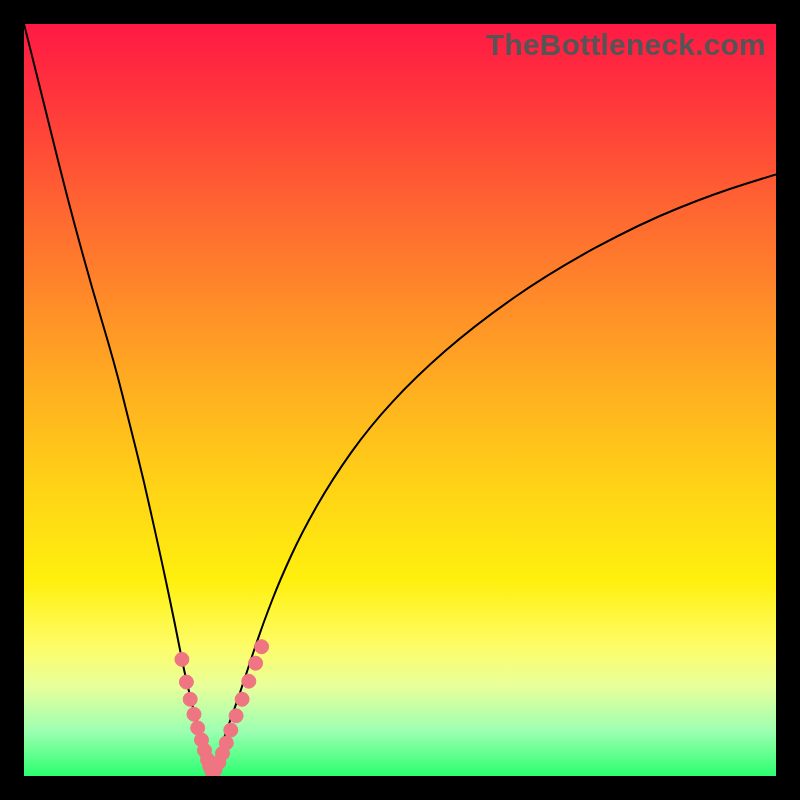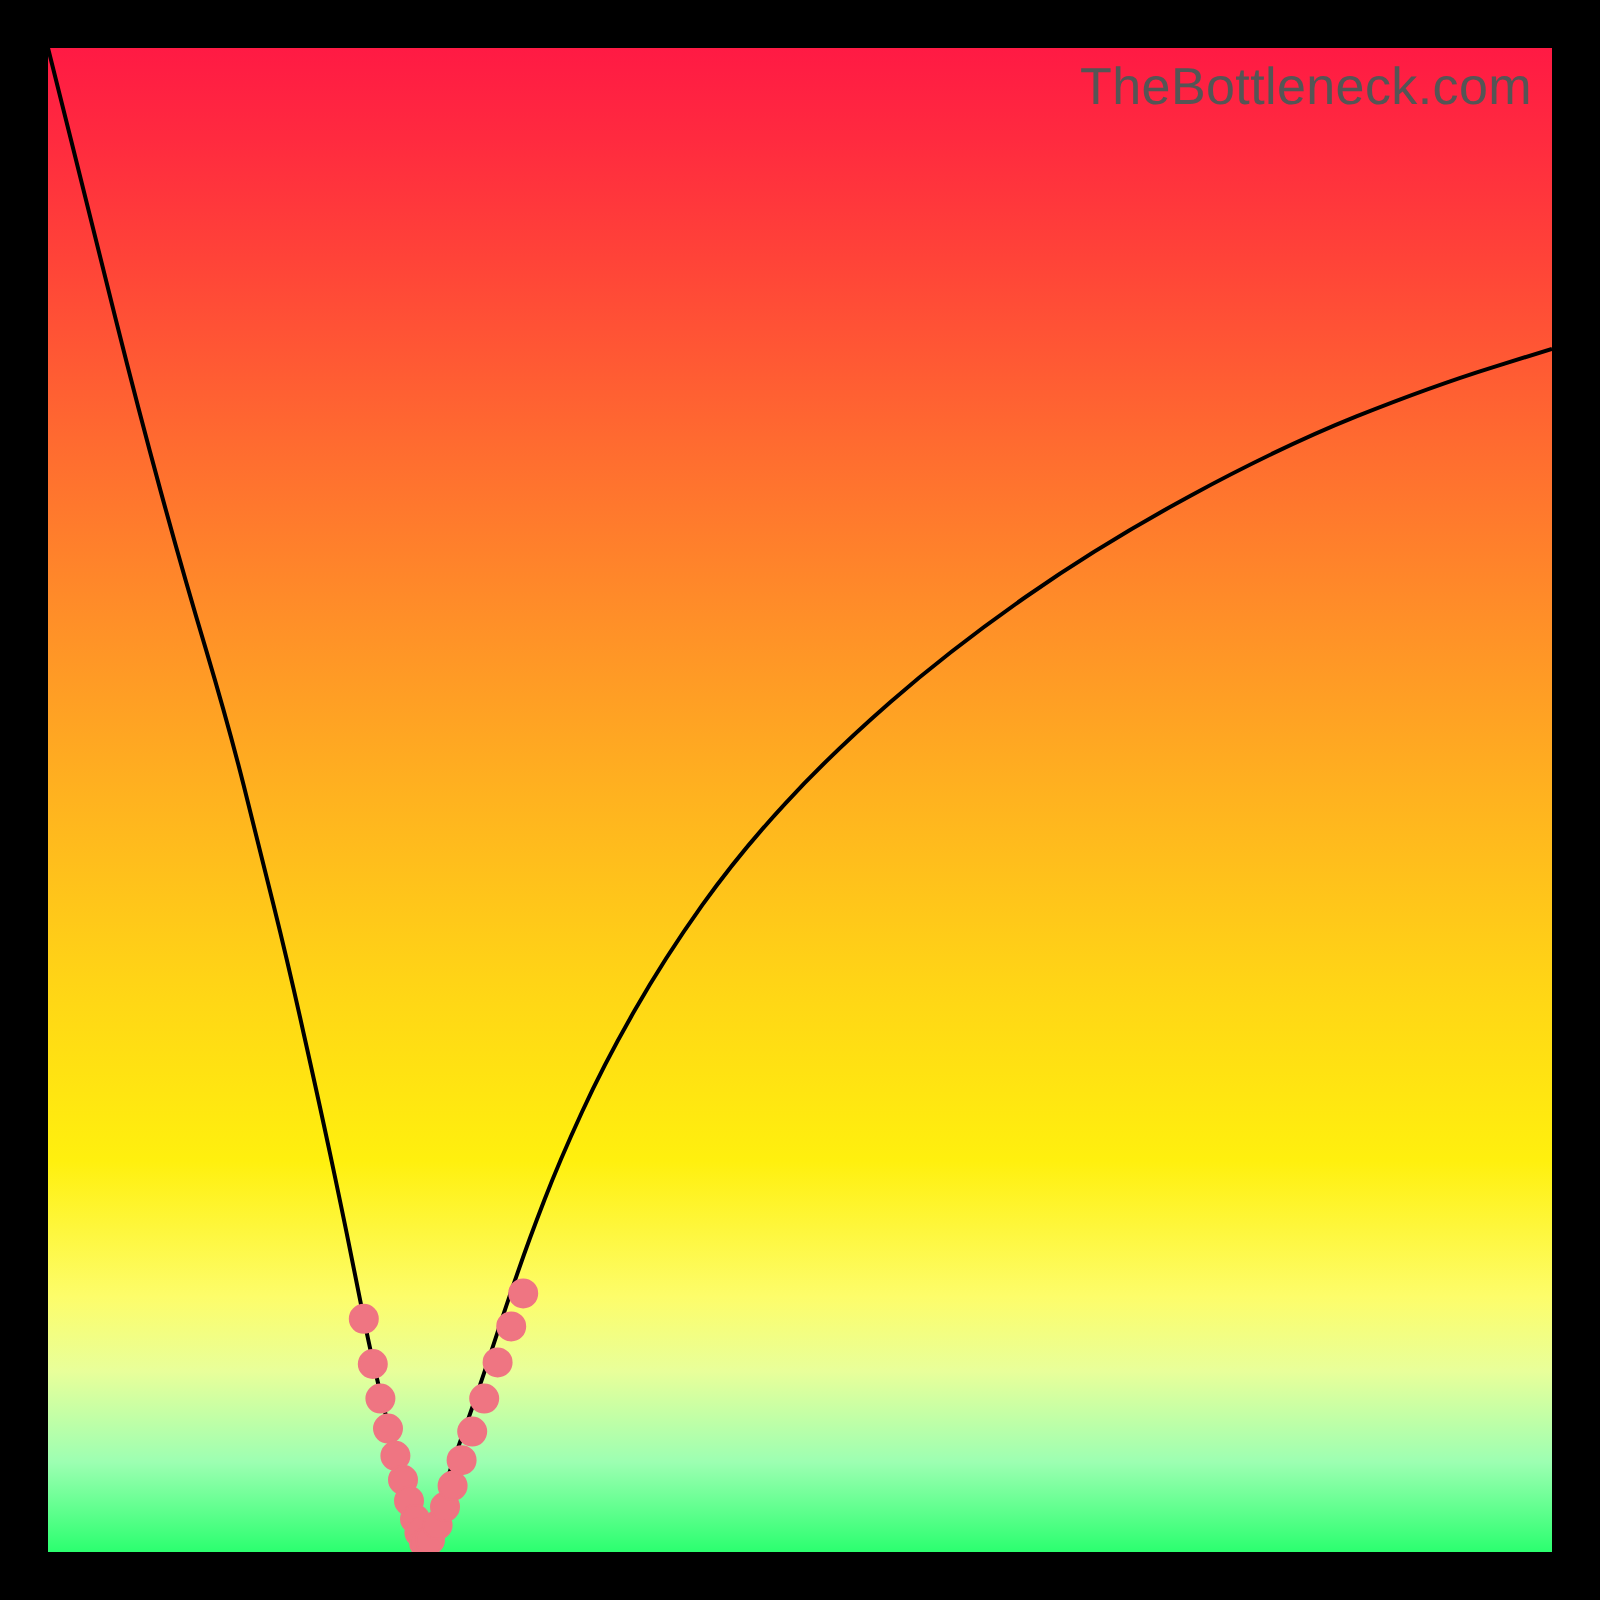--- a/index.html
+++ b/index.html
@@ -37,22 +37,22 @@
       #e8ff9a 88%,
       #9dffb2 94%,
       #2bff6f 100%
     );
   }
   .watermark {
     position: absolute;
     top: 4px;
     right: 10px;
     color: #555;
-    font-size: 26px;
-    font-weight: 400;
+    font-size: 30px;
+    font-weight: 700;
     letter-spacing: 0.2px;
     user-select: none;
   }
   svg.curves {
     position: absolute;
     left: 0;
     top: 0;
     width: 752px;
     height: 752px;
   }

